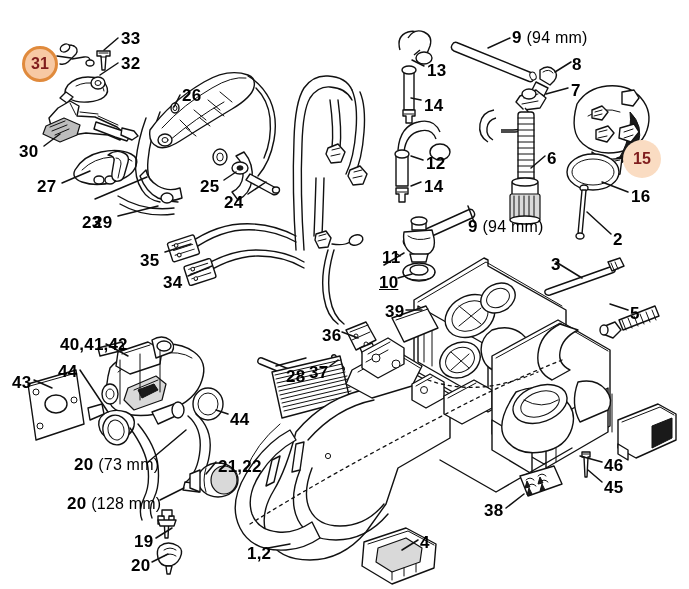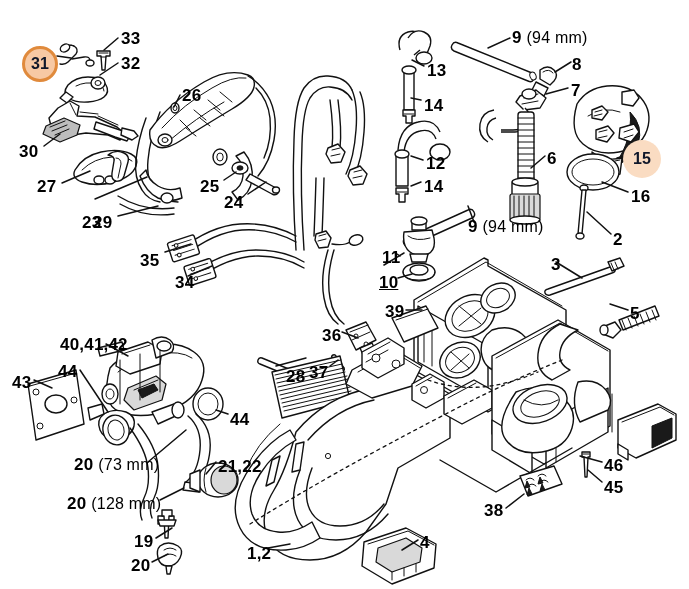--- a/index.html
+++ b/index.html
@@ -38,21 +38,21 @@
   }
   .callout-badge {
     position: absolute;
     border-radius: 50%;
     display: flex;
     align-items: center;
     justify-content: center;
     font-family: "Liberation Sans", sans-serif;
     font-size: 16px;
     font-weight: bold;
-    color: #0f172a;
+    color: #7f1d1d;
     box-sizing: border-box;
   }
 </style>
 </head>
 <body>
 
 <div id="diagram-root">
 
   <svg id="art-layer" viewBox="0 0 689 589" xmlns="http://www.w3.org/2000/svg">
     <defs>
@@ -487,21 +487,21 @@
   <div class="callout-label" style="left:121px; top:30px;"><span>33</span></div>
   <div class="callout-label" style="left:121px; top:55px;"><span>32</span></div>
   <div class="callout-label" style="left:182px; top:87px;"><span>26</span></div>
   <div class="callout-label" style="left:19px; top:143px;"><span>30</span></div>
   <div class="callout-label" style="left:37px; top:178px;"><span>27</span></div>
   <div class="callout-label" style="left:70px; top:214px;margin-left:12px;"><span>23</span></div>
   <div class="callout-label" style="left:93px; top:214px;"><span>29</span></div>
   <div class="callout-label" style="left:200px; top:178px;"><span>25</span></div>
   <div class="callout-label" style="left:224px; top:194px;"><span>24</span></div>
   <div class="callout-label" style="left:140px; top:252px;"><span>35</span></div>
-  <div class="callout-label" style="left:163px; top:274px;margin-left:12px;"><span>34</span></div>
+  <div class="callout-label" style="left:163px; top:274px;"><span>34</span></div>
   <div class="callout-label" style="left:427px; top:62px;"><span>13</span></div>
   <div class="callout-label" style="left:424px; top:97px;"><span>14</span></div>
   <div class="callout-label" style="left:426px; top:155px;"><span>12</span></div>
   <div class="callout-label" style="left:424px; top:178px;"><span>14</span></div>
   <div class="callout-label" style="left:512px; top:29px;"><span>9</span> <span class="dim">(94 mm)</span></div>
   <div class="callout-label" style="left:572px; top:56px;"><span>8</span></div>
   <div class="callout-label" style="left:571px; top:82px;"><span>7</span></div>
   <div class="callout-label" style="left:547px; top:150px;"><span>6</span></div>
   <div class="callout-label" style="left:631px; top:188px;"><span>16</span></div>
   <div class="callout-label" style="left:613px; top:231px;"><span>2</span></div>

